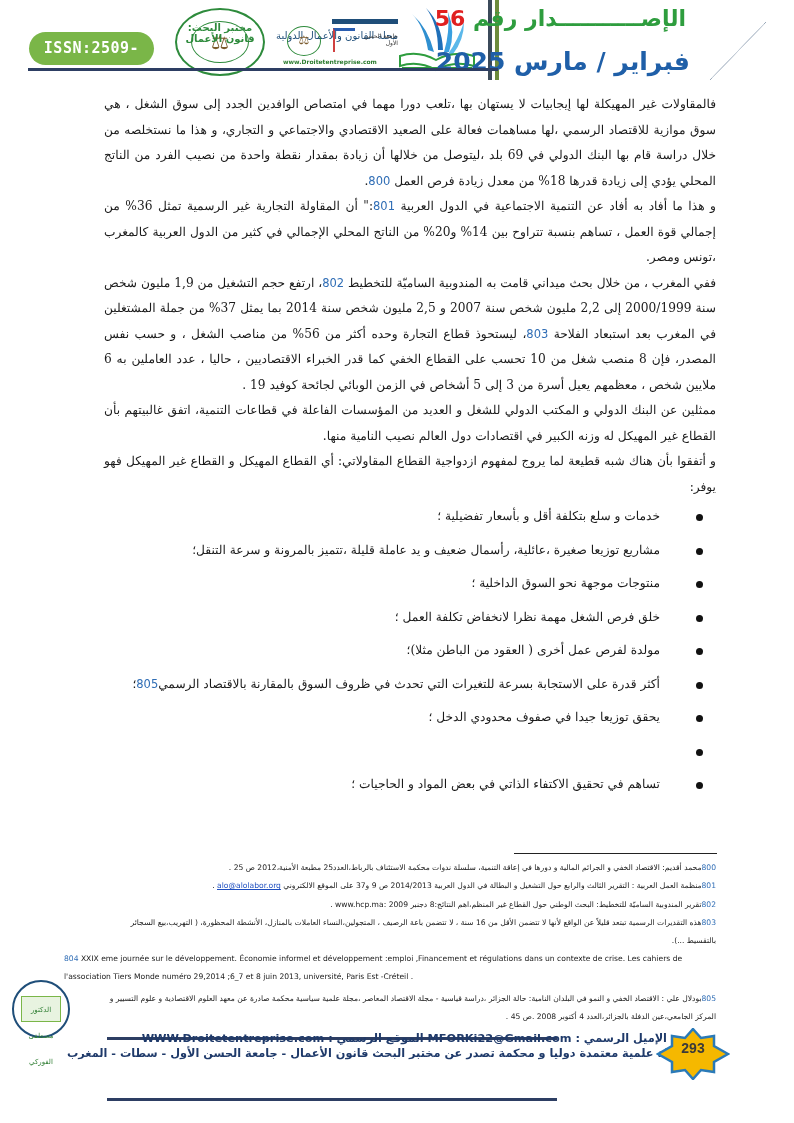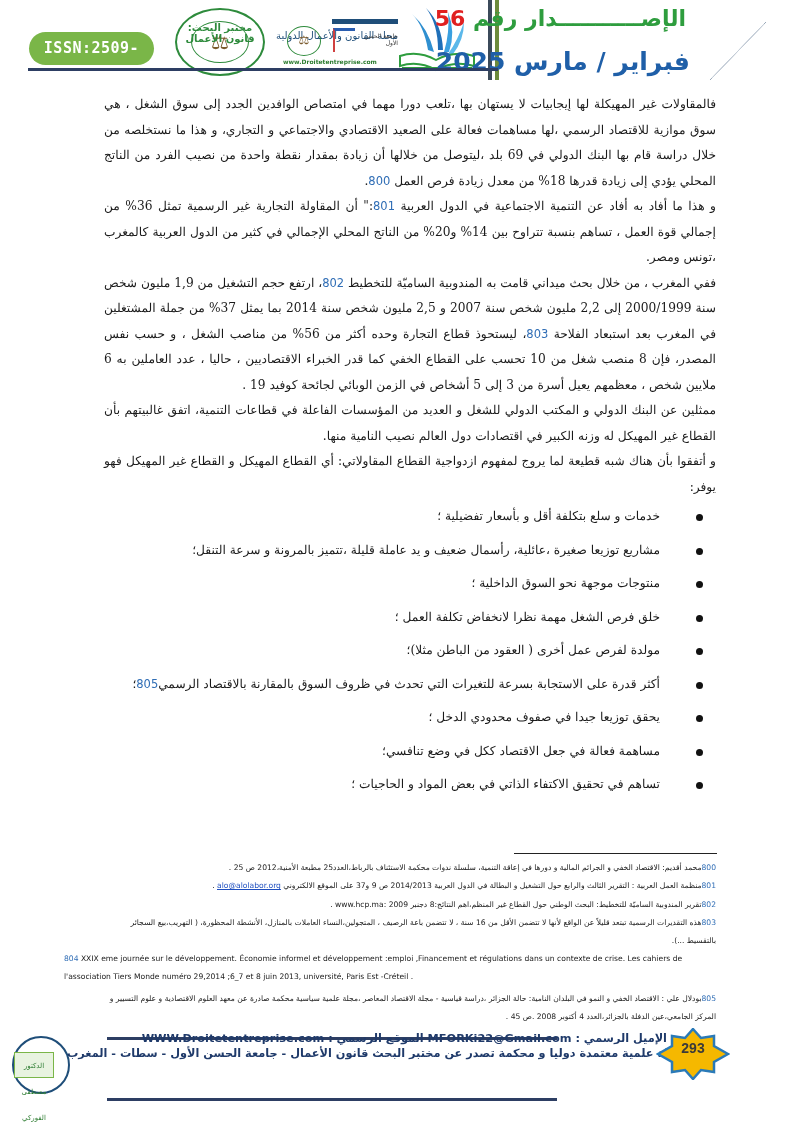--- a/index.html
+++ b/index.html
@@ -100,23 +100,23 @@
   .fn-ltr {
     position: absolute; left: 64px; top: 950px; width: 652px;
     direction: ltr; text-align: left;
     font-family: "DejaVu Sans", sans-serif; font-size: 7.6px; line-height: 18.3px; color: #1a1a1a;
   }
   .fn-805 { position: absolute; left: 104px; top: 990px; width: 612px; direction: rtl; text-align: right;
     font-family: "DejaVu Sans", sans-serif; font-size: 7.6px; line-height: 18.3px; }
 
   
   .footer-seal {
-    position: absolute; left: 12px; top: 1036px; width: 58px; height: 58px;
+    position: absolute; left: 12px; top: 980px; width: 58px; height: 58px;
     border: 2px solid #1f4e79; border-radius: 50%; background: #fff;
-    display: flex; align-items: center; 
+    display: flex; align-items: center; justify-content: center;
   }
   .footer-seal-inner {
     width: 40px; height: 26px; border: 1px solid #7ab648; background: #e8f3e0;
     font-size: 7px; color: #2e7d32; text-align: center; line-height: 26px;
   }
   .footer-rule-top { position: absolute; left: 107px; top: 1037px; width: 450px; height: 3px; background: #2d3e63; }
   .footer-rule-bot { position: absolute; left: 107px; top: 1098px; width: 450px; height: 3px; background: #2d3e63; }
   .footer-line1 {
     position: absolute; right: 110px; top: 1047px; direction: rtl; white-space: nowrap;
     font-family: "DejaVu Sans", sans-serif; font-weight: bold; font-size: 11.3px; color: #1f3a6a;
@@ -198,21 +198,21 @@
   </p>
 
   <ul class="bullets">
     <li class="bullet"><span class="bullet-dot"></span><span>خدمات و سلع  بتكلفة أقل و بأسعار تفضيلية ؛</span></li>
     <li class="bullet"><span class="bullet-dot"></span><span>مشاريع  توزيعا صغيرة ،عائلية، رأسمال ضعيف و يد عاملة قليلة ،تتميز بالمرونة و سرعة التنقل؛</span></li>
     <li class="bullet"><span class="bullet-dot"></span><span>منتوجات موجهة  نحو السوق الداخلية ؛</span></li>
     <li class="bullet"><span class="bullet-dot"></span><span>خلق فرص الشغل مهمة نظرا لانخفاض تكلفة العمل ؛</span></li>
     <li class="bullet"><span class="bullet-dot"></span><span>مولدة لفرص عمل أخرى ( العقود من الباطن مثلا)؛</span></li>
     <li class="bullet"><span class="bullet-dot"></span><span>أكثر قدرة على الاستجابة بسرعة للتغيرات التي تحدث في ظروف السوق بالمقارنة بالاقتصاد الرسمي</span><a class="ref">805</a><span>؛</span></li>
     <li class="bullet"><span class="bullet-dot"></span><span>يحقق توزيعا جيدا في صفوف محدودي الدخل ؛</span></li>
-    <li class="bullet"><span class="bullet-dot"></span><span>مساهمة فعالة في جعل الاقتصاد ككل في وضع تنافسي؛</span></li>
+    <li class="bullet"><span class="bullet-dot"></span></li>
     <li class="bullet"><span class="bullet-dot"></span><span>تساهم في تحقيق الاكتفاء الذاتي في بعض المواد و الحاجيات ؛</span></li>
   </ul>
 </div>
 
 <div class="fn-rule"></div>
 <div class="footnotes">
   <p class="fn"><span class="fn-num">800</span><span>محمد أقديم: الاقتصاد الخفي و الجرائم المالية و دورها في إعاقة التنمية، سلسلة ندوات محكمة الاستئناف بالرباط،العدد25 مطبعة الأمنية،2012 ص 25 .</span></p>
   <p class="fn"><span class="fn-num">801</span><span>منظمة العمل العربية : التقرير الثالث والرابع حول التشغيل و البطالة في الدول العربية 2014/2013 ص 9 و37 على الموقع الالكتروني </span><a class="fn-link">alo@alolabor.org</a><span> .</span></p>
   <p class="fn"><span class="fn-num">802</span><span>تقرير المندوبية الساميّة للتخطيط: البحث الوطني حول القطاع غير المنظم،اهم النتائج:8 دجنبر 2009 :www.hcp.ma .</span></p>
   <p class="fn"><span class="fn-num">803</span><span>هذه التقديرات الرسمية تبتعد قليلاً عن الواقع لأنها لا تتضمن الأقل من 16 سنة ، لا تتضمن باعة الرصيف ، المتجولين،النساء العاملات بالمنازل، الأنشطة المحظورة، ( التهريب،بيع السجائر بالتقسيط ...).</span></p>

